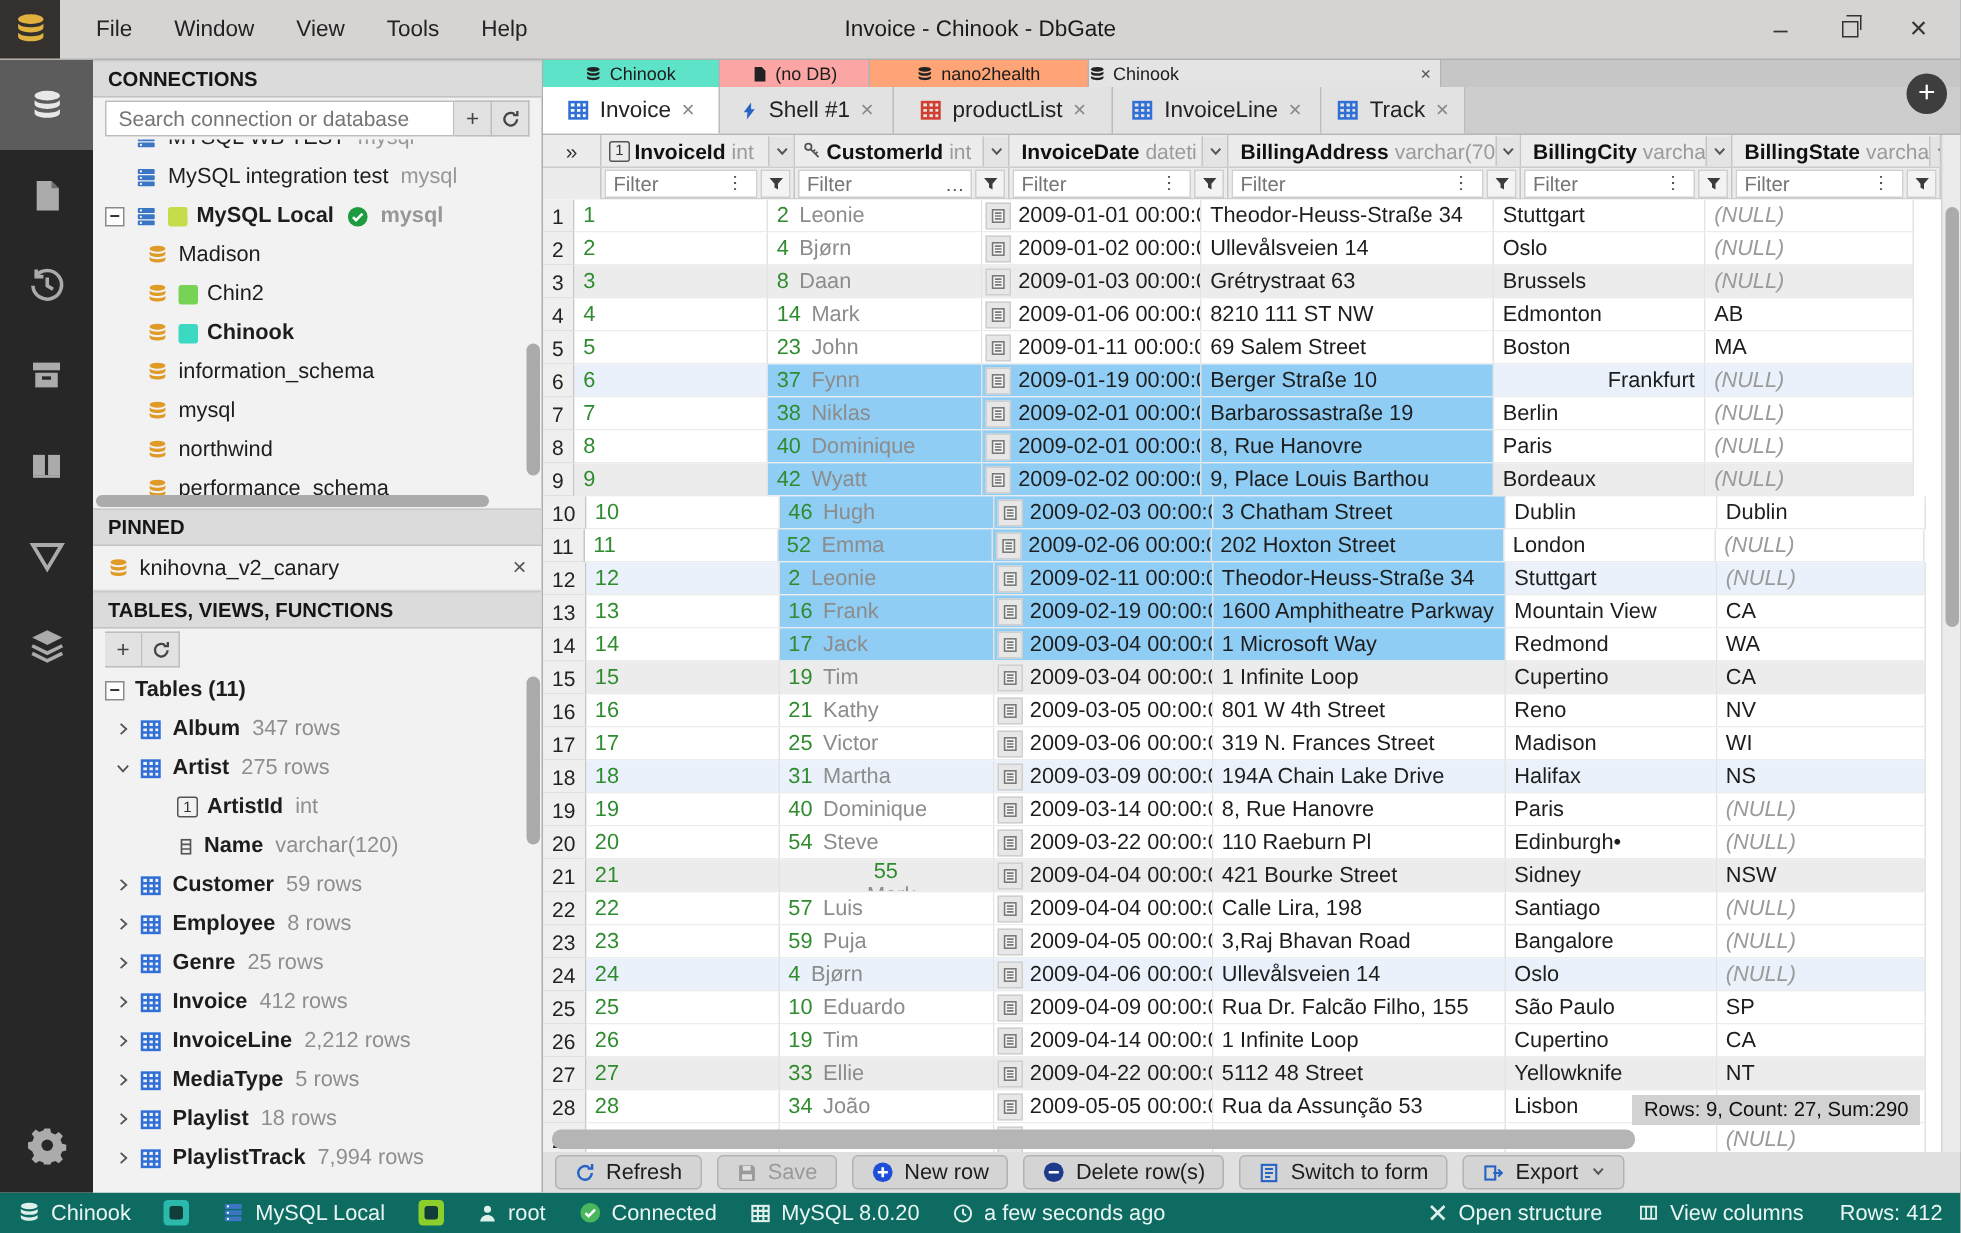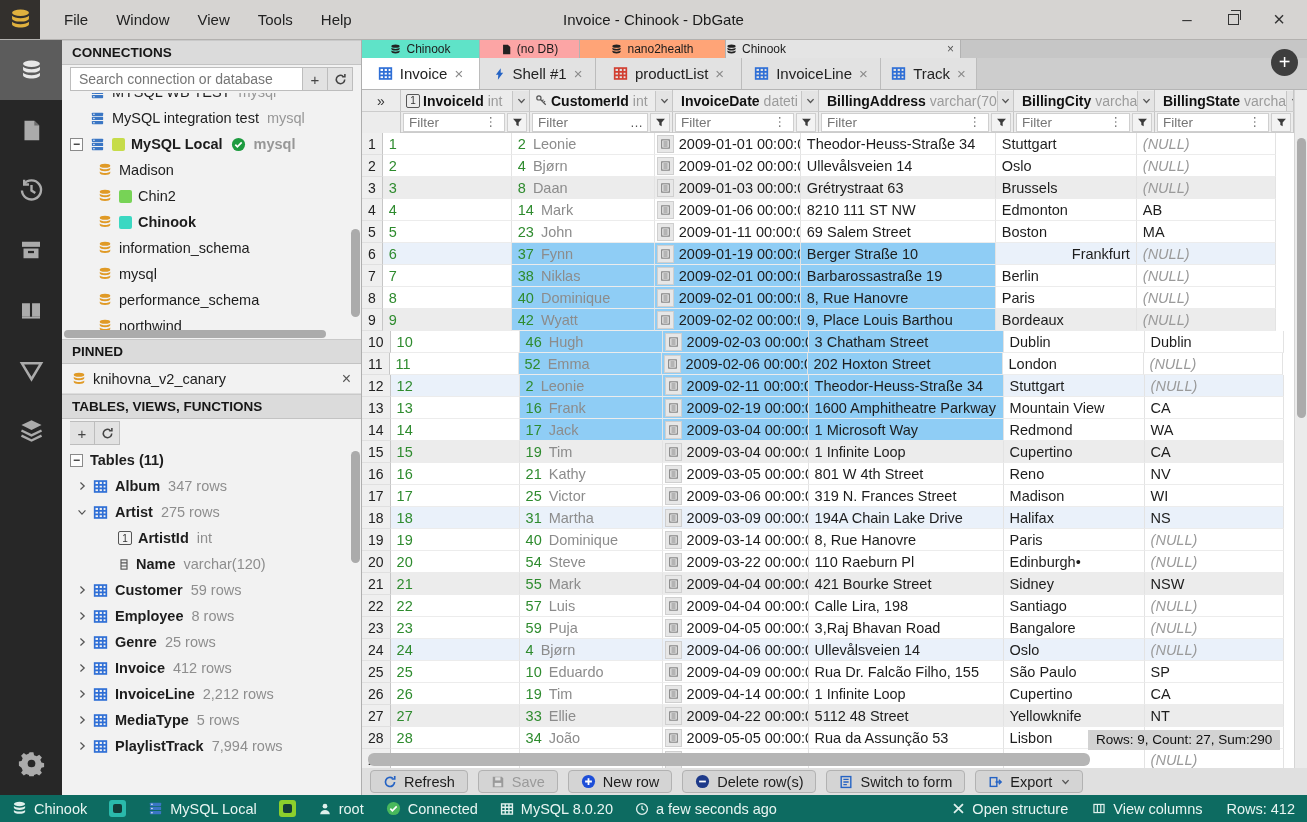--- a/index.html
+++ b/index.html
@@ -326,31 +326,31 @@
             <span>mysql</span>
           </div>
           <div class="trow" style="padding-left: 36px;">
             <span class="icon" style="margin-right: 7px;">
               <svg width="14" height="14" viewBox="0 0 16 16" fill="#e09a26">
                 <ellipse cx="8" cy="3.2" rx="6" ry="2.3"></ellipse>
                 <path d="M2 5.4c1 1.1 3.3 1.7 6 1.7s5-.6 6-1.7v1.8c0 1.3-2.7 2.3-6 2.3S2 8.5 2 7.2z"></path>
                 <path d="M2 9.6c1 1.1 3.3 1.7 6 1.7s5-.6 6-1.7v1.8c0 1.3-2.7 2.3-6 2.3s-6-1-6-2.3z"></path>
               </svg>
             </span>
-            <span>performance_schema</span>
+            <span>northwind</span>
           </div>
           <div class="trow" style="padding-left: 36px;">
             <span class="icon" style="margin-right: 7px;">
               <svg width="14" height="14" viewBox="0 0 16 16" fill="#e09a26">
                 <ellipse cx="8" cy="3.2" rx="6" ry="2.3"></ellipse>
                 <path d="M2 5.4c1 1.1 3.3 1.7 6 1.7s5-.6 6-1.7v1.8c0 1.3-2.7 2.3-6 2.3S2 8.5 2 7.2z"></path>
                 <path d="M2 9.6c1 1.1 3.3 1.7 6 1.7s5-.6 6-1.7v1.8c0 1.3-2.7 2.3-6 2.3s-6-1-6-2.3z"></path>
               </svg>
             </span>
-            <span>northwind</span>
+            <span>performance_schema</span>
           </div>
           <div class="vthumb" style="right: 1px; top: 136px; height: 88px; width: 9px;"></div>
           <div class="hthumb" style="left: 2px; bottom: 1px; height: 8px; width: 262px;"></div>
         </div>
 
       <div class="section-header">PINNED</div>
       <div class="pinned-item">
         <span class="icon" id="pinnedIcon" style="color:#e09a26;margin-right:7px;">
             <svg width="14" height="14" viewBox="0 0 16 16" fill="#e09a26">
               <ellipse cx="8" cy="3.2" rx="6" ry="2.3"></ellipse>
@@ -506,20 +506,35 @@
               </svg>
             </span>
             <span class="icon" style="margin-right: 7px;">
               <svg width="15" height="15" viewBox="0 0 16 16" fill="none" stroke="#2f6fd6" stroke-width="1.8">
                 <rect x="1.8" y="2.2" width="12.4" height="11.6"></rect>
                 <path d="M1.8 6.2h12.4M1.8 10h12.4M6.2 2.2v11.6M10.4 2.2v11.6"></path>
               </svg>
             </span>
             <span style="font-weight: bold;">MediaType</span>
             <span class="cnt">5 rows</span>
+          </div>
+          <div class="trow" style="padding-left: 12px;">
+            <span class="chev">
+              <svg width="10" height="10" viewBox="0 0 16 16" fill="none" stroke="#555" stroke-width="2">
+                <path d="M5.5 2.5l6 5.5-6 5.5"></path>
+              </svg>
+            </span>
+            <span class="icon" style="margin-right: 7px;">
+              <svg width="15" height="15" viewBox="0 0 16 16" fill="none" stroke="#2f6fd6" stroke-width="1.8">
+                <rect x="1.8" y="2.2" width="12.4" height="11.6"></rect>
+                <path d="M1.8 6.2h12.4M1.8 10h12.4M6.2 2.2v11.6M10.4 2.2v11.6"></path>
+              </svg>
+            </span>
+            <span style="font-weight: bold;">Playlist</span>
+            <span class="cnt">18 rows</span>
           </div>
           <div class="trow" style="padding-left: 12px;">
             <span class="chev">
               <svg width="10" height="10" viewBox="0 0 16 16" fill="none" stroke="#555" stroke-width="2">
                 <path d="M5.5 2.5l6 5.5-6 5.5"></path>
               </svg>
             </span>
             <span class="icon" style="margin-right: 7px;">
               <svg width="15" height="15" viewBox="0 0 16 16" fill="none" stroke="#2f6fd6" stroke-width="1.8">
                 <rect x="1.8" y="2.2" width="12.4" height="11.6"></rect>
@@ -1321,21 +1336,21 @@
               </div>
               <div class="gc" style="width: 139px;">
                 <span class="nullv">(NULL)</span>
               </div>
             </div>
             <div class="grow sA">
               <div class="gc rn">21</div>
               <div class="gc" style="width: 129px;">
                 <span class="num">21</span>
               </div>
-              <div class="gc" style="width: 143px;">
+              <div class="gc" style="width: 143px; flex-direction: column;">
                 <span class="num">55</span>
                 <span class="cname2">Mark</span>
               </div>
               <div class="gc" style="width: 146px; padding-left: 2px;">
                 <span class="dicon">
                   <svg width="11" height="12" viewBox="0 0 16 16" fill="none" stroke="#777" stroke-width="1.5">
                     <rect x="2.5" y="2" width="11" height="12" fill="#f3f3f3"></rect>
                     <path d="M4.8 5.2h6.4M4.8 8h6.4M4.8 10.8h6.4"></path>
                   </svg>
                 </span>

